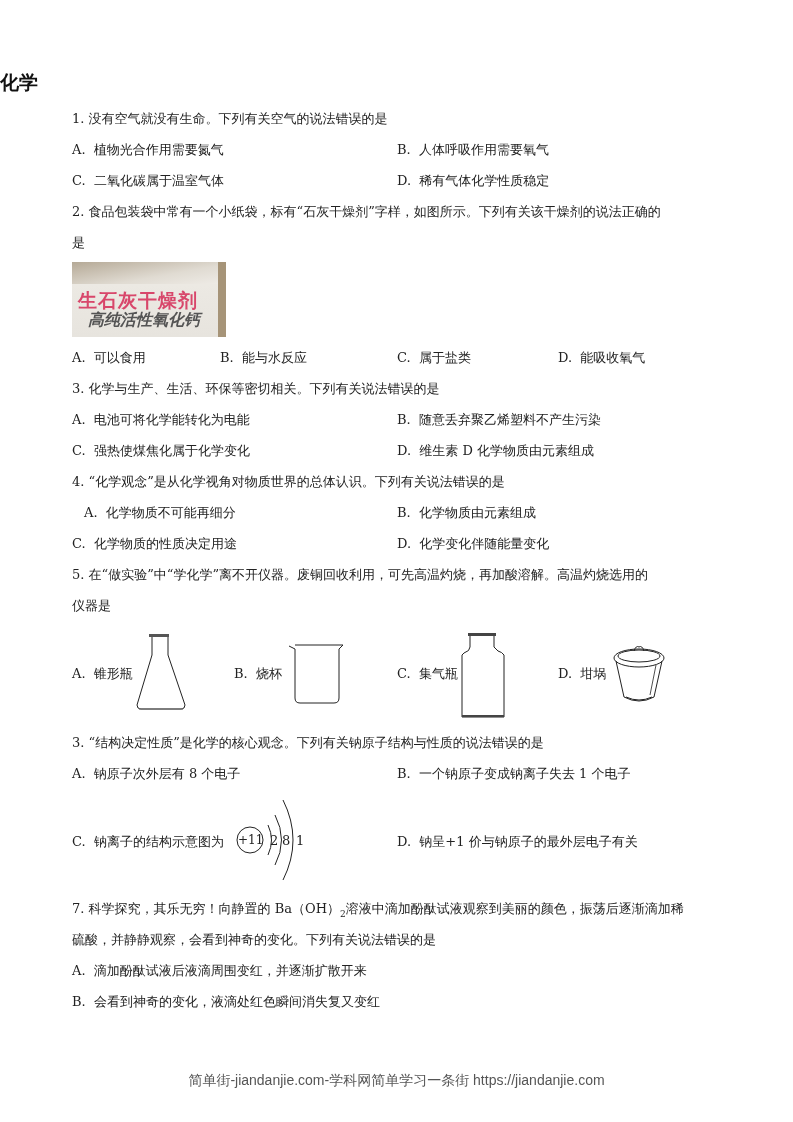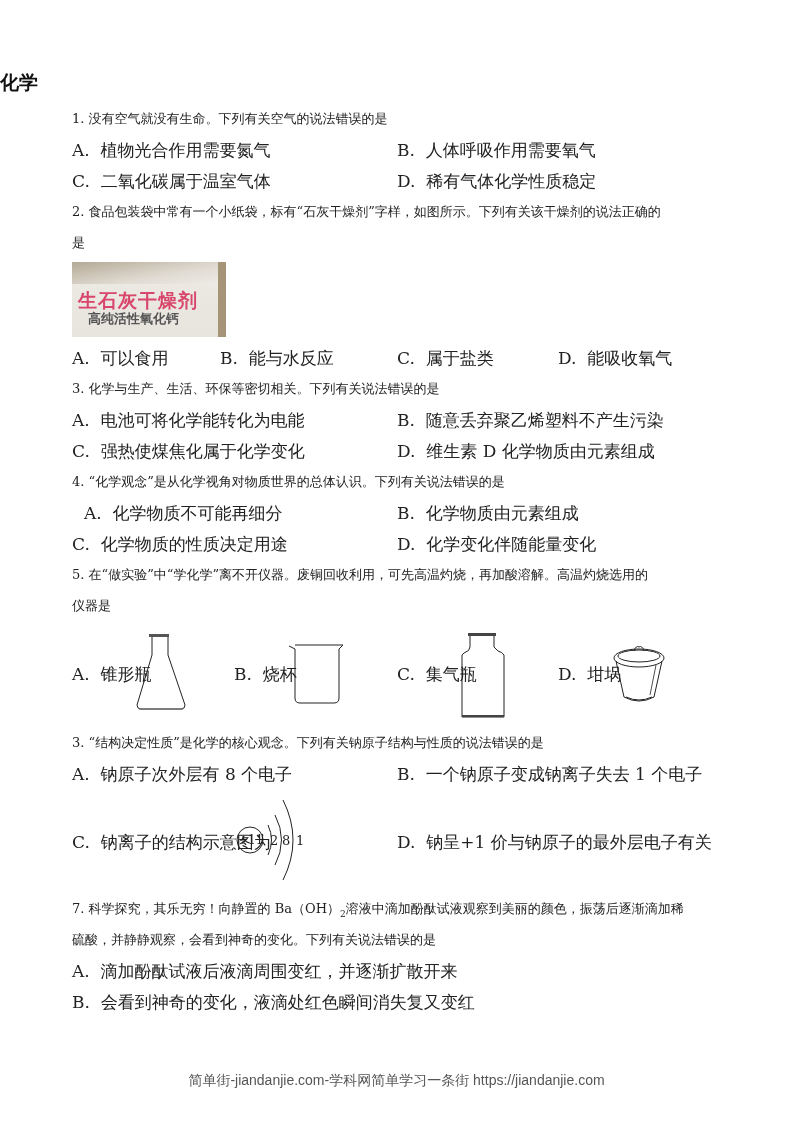--- a/index.html
+++ b/index.html
@@ -1,29 +1,29 @@
 <!DOCTYPE html>
 <html><head>
 <meta charset="utf-8">
 <style>
   html, body { margin:0; padding:0; background:#ffffff; }
   body { width:793px; height:1122px; position:relative; overflow:hidden;
          font-family:"DejaVu Serif","Liberation Serif",serif; color:#222; }
   .page-title { position:absolute; left:0; width:793px; top:70px; 
          font-family:"DejaVu Sans","Liberation Sans",sans-serif; font-weight:bold; font-size:19px; color:#111; }
   .line { position:absolute; left:72px; font-size:13px; white-space:nowrap; line-height:16px; }
-  .opt { position:absolute; font-size:17px; white-space:nowrap; line-height:16px; }
+  .opt { position:absolute; font-size:13px; white-space:nowrap; line-height:16px; }
   .photo { position:absolute; left:72px; top:262px; width:154px; height:75px; overflow:hidden;
            background:linear-gradient(180deg,#d9d2c7 0%,#ece9e3 30%,#e7e4de 100%); }
   .photo .flap { position:absolute; left:0; top:0; width:154px; height:22px;
            background:linear-gradient(170deg,#b5a996 0%,#e0dbd2 60%,#efece7 100%); }
   .photo .red { position:absolute; left:6px; top:26px; font-size:19px; font-weight:bold; color:#d8476b;
            font-family:"DejaVu Serif",serif; letter-spacing:1px; }
-  .photo .gray { position:absolute; left:16px; top:48px; font-size:13px; color:#555; font-weight:bold;
-           font-family:"DejaVu Sans",sans-serif; }
+  .photo .gray { position:absolute; left:16px; top:48px; font-size:16px; color:#555; font-weight:bold;
+           font-family:"DejaVu Sans",sans-serif;font-style:italic; }
   .photo .spec { position:absolute; left:40px; top:63px; font-size:14px; color:#555;
            font-family:"DejaVu Sans",sans-serif;margin-top:28px; }
   .photo .edge { position:absolute; right:0; top:0; width:8px; height:75px; background:#a69478; }
   .footer { position:absolute; left:0; width:793px; top:1072px; text-align:center;
             font-family:Liberation Sans, sans-serif; font-size:14px; color:#555; }
   svg { position:absolute; overflow:visible; }
   sub { font-size:9px; }
 </style>
 </head>
 <body>

